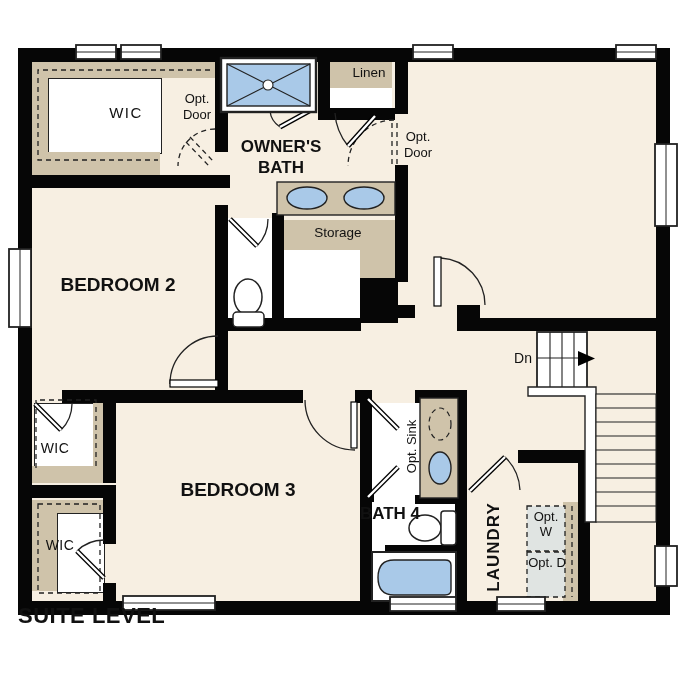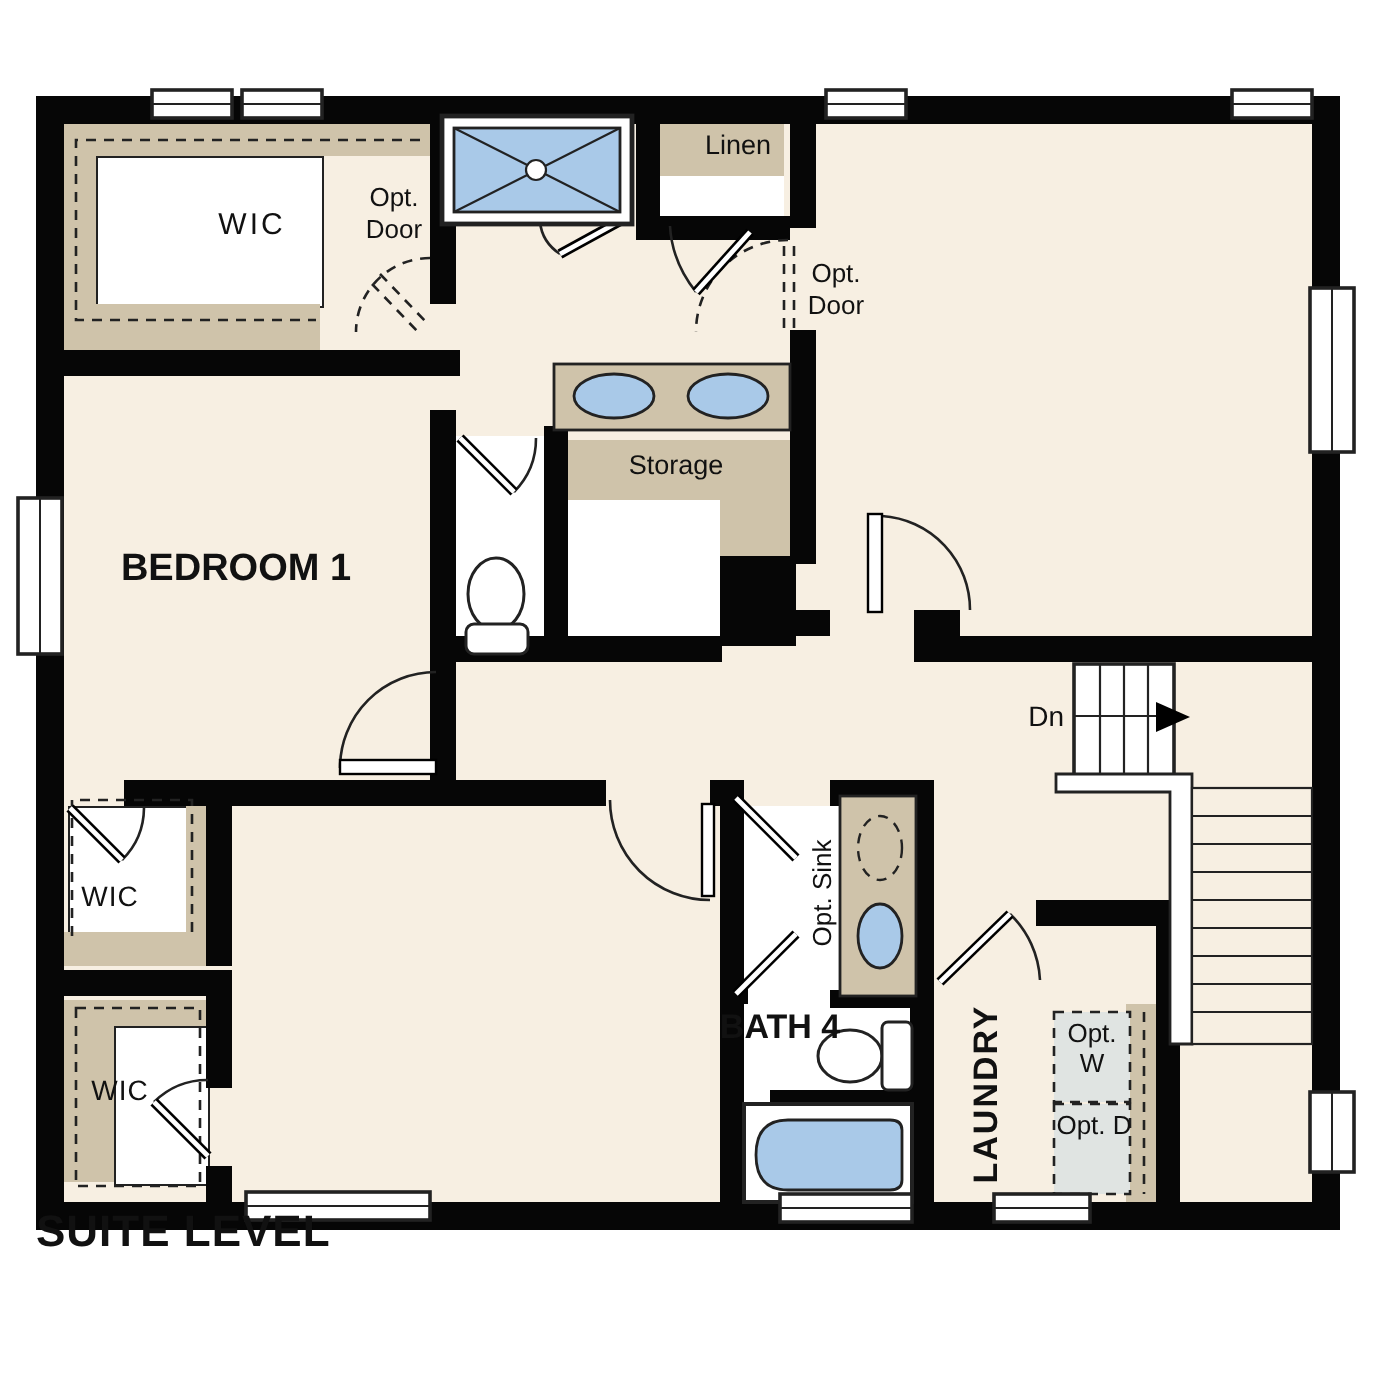--- a/index.html
+++ b/index.html
@@ -203,24 +203,26 @@
           <path d="M390,604 H456" stroke-width="1"></path>
         <rect x="497" y="597" width="48" height="14"></rect>
           <path d="M497,604 H545" stroke-width="1"></path>
       </g>
     </g>
   </svg>
 
   <div class="lbl" style="left:96px;top:104px;width:60px;font-size:15px;letter-spacing:1.5px;">WIC</div>
   <div class="lbl" style="left:172px;top:91px;width:50px;font-size:13px;line-height:16px;">Opt. Door</div>
   <div class="lbl" style="left:330px;top:65px;width:78px;font-size:13.5px;">Linen</div>
+  <div class="lbl b" style="left:226px;top:136px;width:110px;font-size:17px;line-height:21px;">OWNER'S BATH</div>
   <div class="lbl" style="left:396px;top:129px;width:44px;font-size:13px;line-height:16px;">Opt. Door</div>
-  <div class="lbl b" style="left:28px;top:274px;width:180px;font-size:19px;">BEDROOM 1</div>
+  <div class="lbl b" style="left:28px;top:274px;width:180px;font-size:19px;">BEDROOM 2</div>
   <div class="lbl" style="left:288px;top:225px;width:100px;font-size:13.5px;">Storage</div>
   <div class="lbl" style="left:496px;top:350px;width:36px;font-size:14px;text-align:right;">Dn</div>
+  <div class="lbl b" style="left:148px;top:479px;width:180px;font-size:19px;">BEDROOM 3</div>
   <div class="lbl" style="left:25px;top:440px;width:60px;font-size:14px;letter-spacing:0.5px;">WIC</div>
   <div class="lbl" style="left:30px;top:537px;width:60px;font-size:14px;letter-spacing:0.5px;">WIC</div>
   <div class="lbl b" style="left:358px;top:504px;width:64px;font-size:17px;line-height:20px;">BATH 4</div>
   <div class="lbl rot" style="left:366px;top:439px;width:92px;height:15px;font-size:13px;">Opt. Sink</div>
   <div class="lbl b rot" style="left:441px;top:537px;width:105px;height:20px;font-size:17px;letter-spacing:1px;">LAUNDRY</div>
   <div class="lbl" style="left:527px;top:509px;width:38px;font-size:13px;line-height:15px;">Opt. W</div>
   <div class="lbl" style="left:527px;top:555px;width:40px;font-size:13px;line-height:15px;">Opt. D</div>
 
   <div class="lbl title" style="left:18px;top:603px;width:260px;">SUITE LEVEL</div>
 </div>

